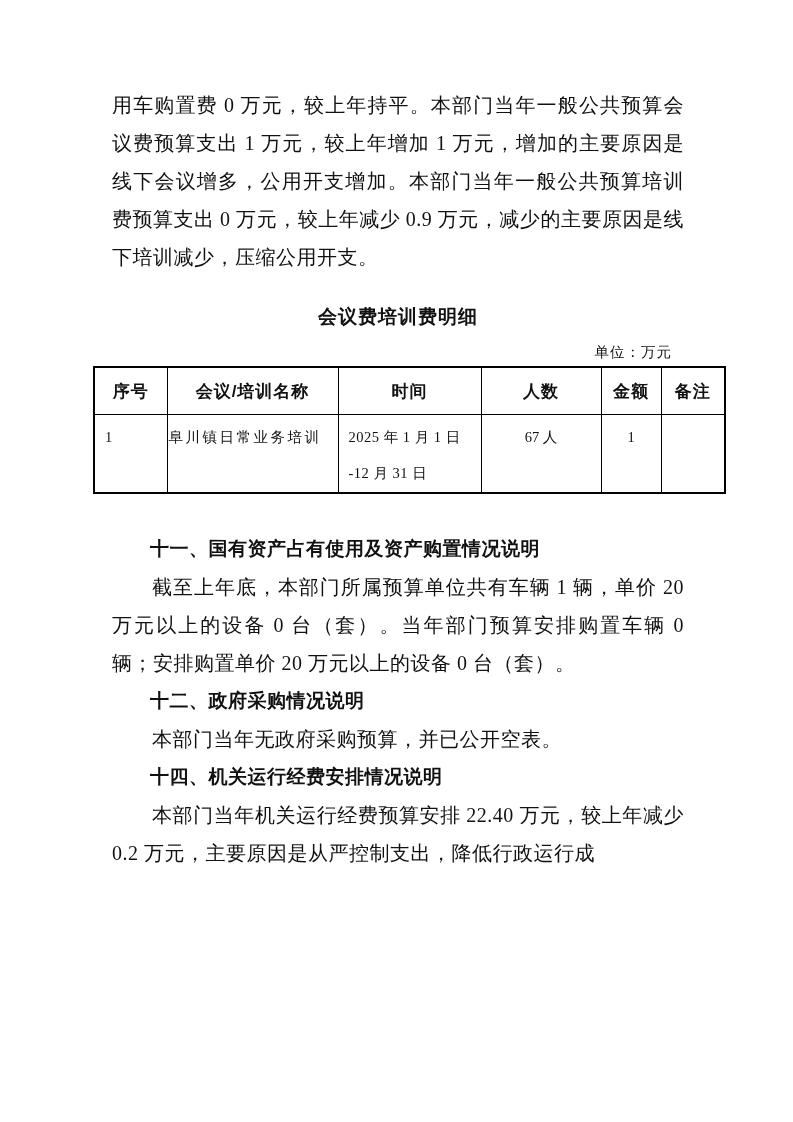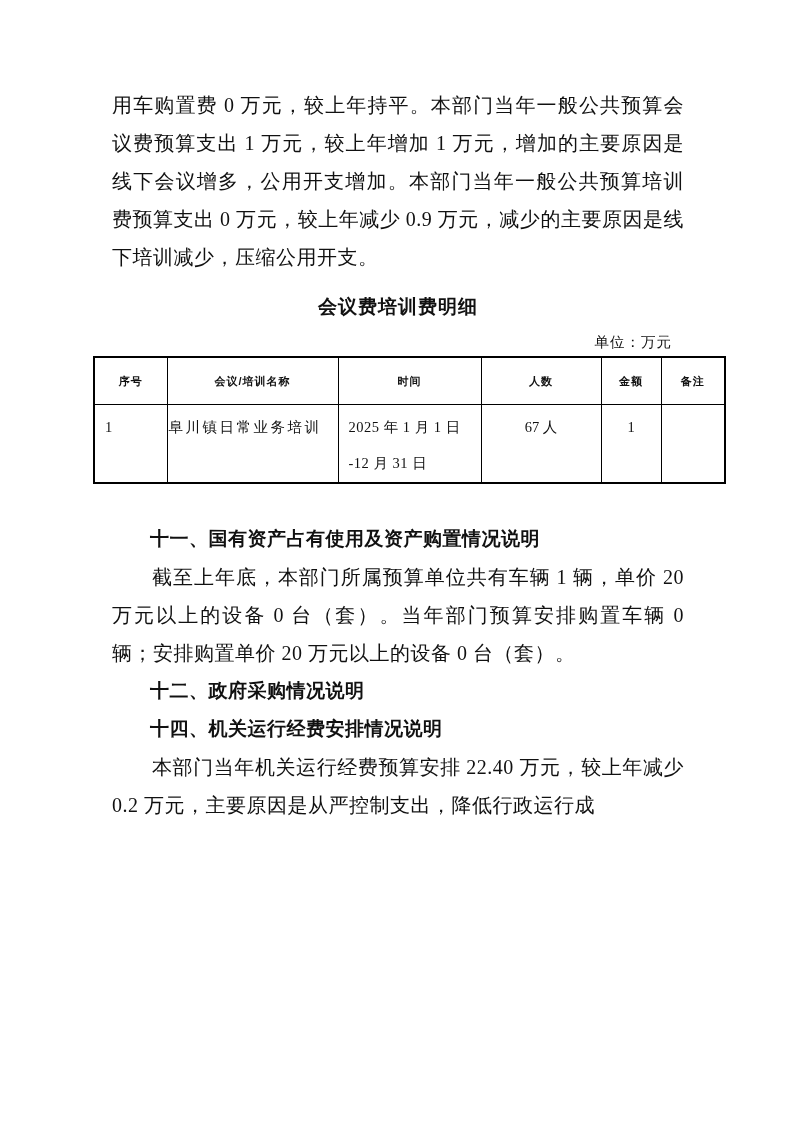--- a/index.html
+++ b/index.html
@@ -21,21 +21,21 @@
   }
   .body-para {
     margin: 0;
     font-size: 20px;
     line-height: 38px;
     text-align: justify;
     letter-spacing: 0.5px;
   }
   .indent-2em { text-indent: 2em; }
   .doc-subtitle {
-    margin: 12px 0 0 0;
+    margin: 22px 0 0 0;
     font-family: "Liberation Sans", "DejaVu Sans", sans-serif;
     font-weight: bold;
     font-size: 19px;
     line-height: 38px;
     text-align: center;
     letter-spacing: 1px;
   }
   .unit-line {
     margin-top: 4px;
     padding-right: 12px;
@@ -53,21 +53,21 @@
     border: 2px solid #000;
   }
   table.detail-table th,
   table.detail-table td {
     border: 1px solid #000;
     overflow: hidden;
   }
   table.detail-table th {
     font-family: "Liberation Sans", "DejaVu Sans", sans-serif;
     font-weight: bold;
-    font-size: 11px;
+    font-size: 17px;
     height: 44px;
     text-align: center;
     vertical-align: middle;
     letter-spacing: 1px;
   }
   table.detail-table td {
     font-size: 14.5px;
     height: 66px;
     vertical-align: top;
     padding-top: 4px;
@@ -136,20 +136,21 @@
       </tbody>
     </table>
 
     <div class="section section-first">
       <h3 class="section-heading">十一、国有资产占有使用及资产购置情况说明</h3>
       <p class="body-para indent-2em">截至上年底，本部门所属预算单位共有车辆 1 辆，单价 20 万元以上的设备 0 台（套）。当年部门预算安排购置车辆 0 辆；安排购置单价 20 万元以上的设备 0 台（套）。</p>
     </div>
 
     <div class="section">
       <h3 class="section-heading">十二、政府采购情况说明</h3>
+      <p class="body-para indent-2em">本部门当年无政府采购预算，并已公开空表。</p>
     </div>
 
 
     <div class="section">
       <h3 class="section-heading">十四、机关运行经费安排情况说明</h3>
       <p class="body-para indent-2em">本部门当年机关运行经费预算安排 22.40 万元，较上年减少 0.2 万元，主要原因是从严控制支出，降低行政运行成</p>
     </div>
 
   </div>
 </div>

